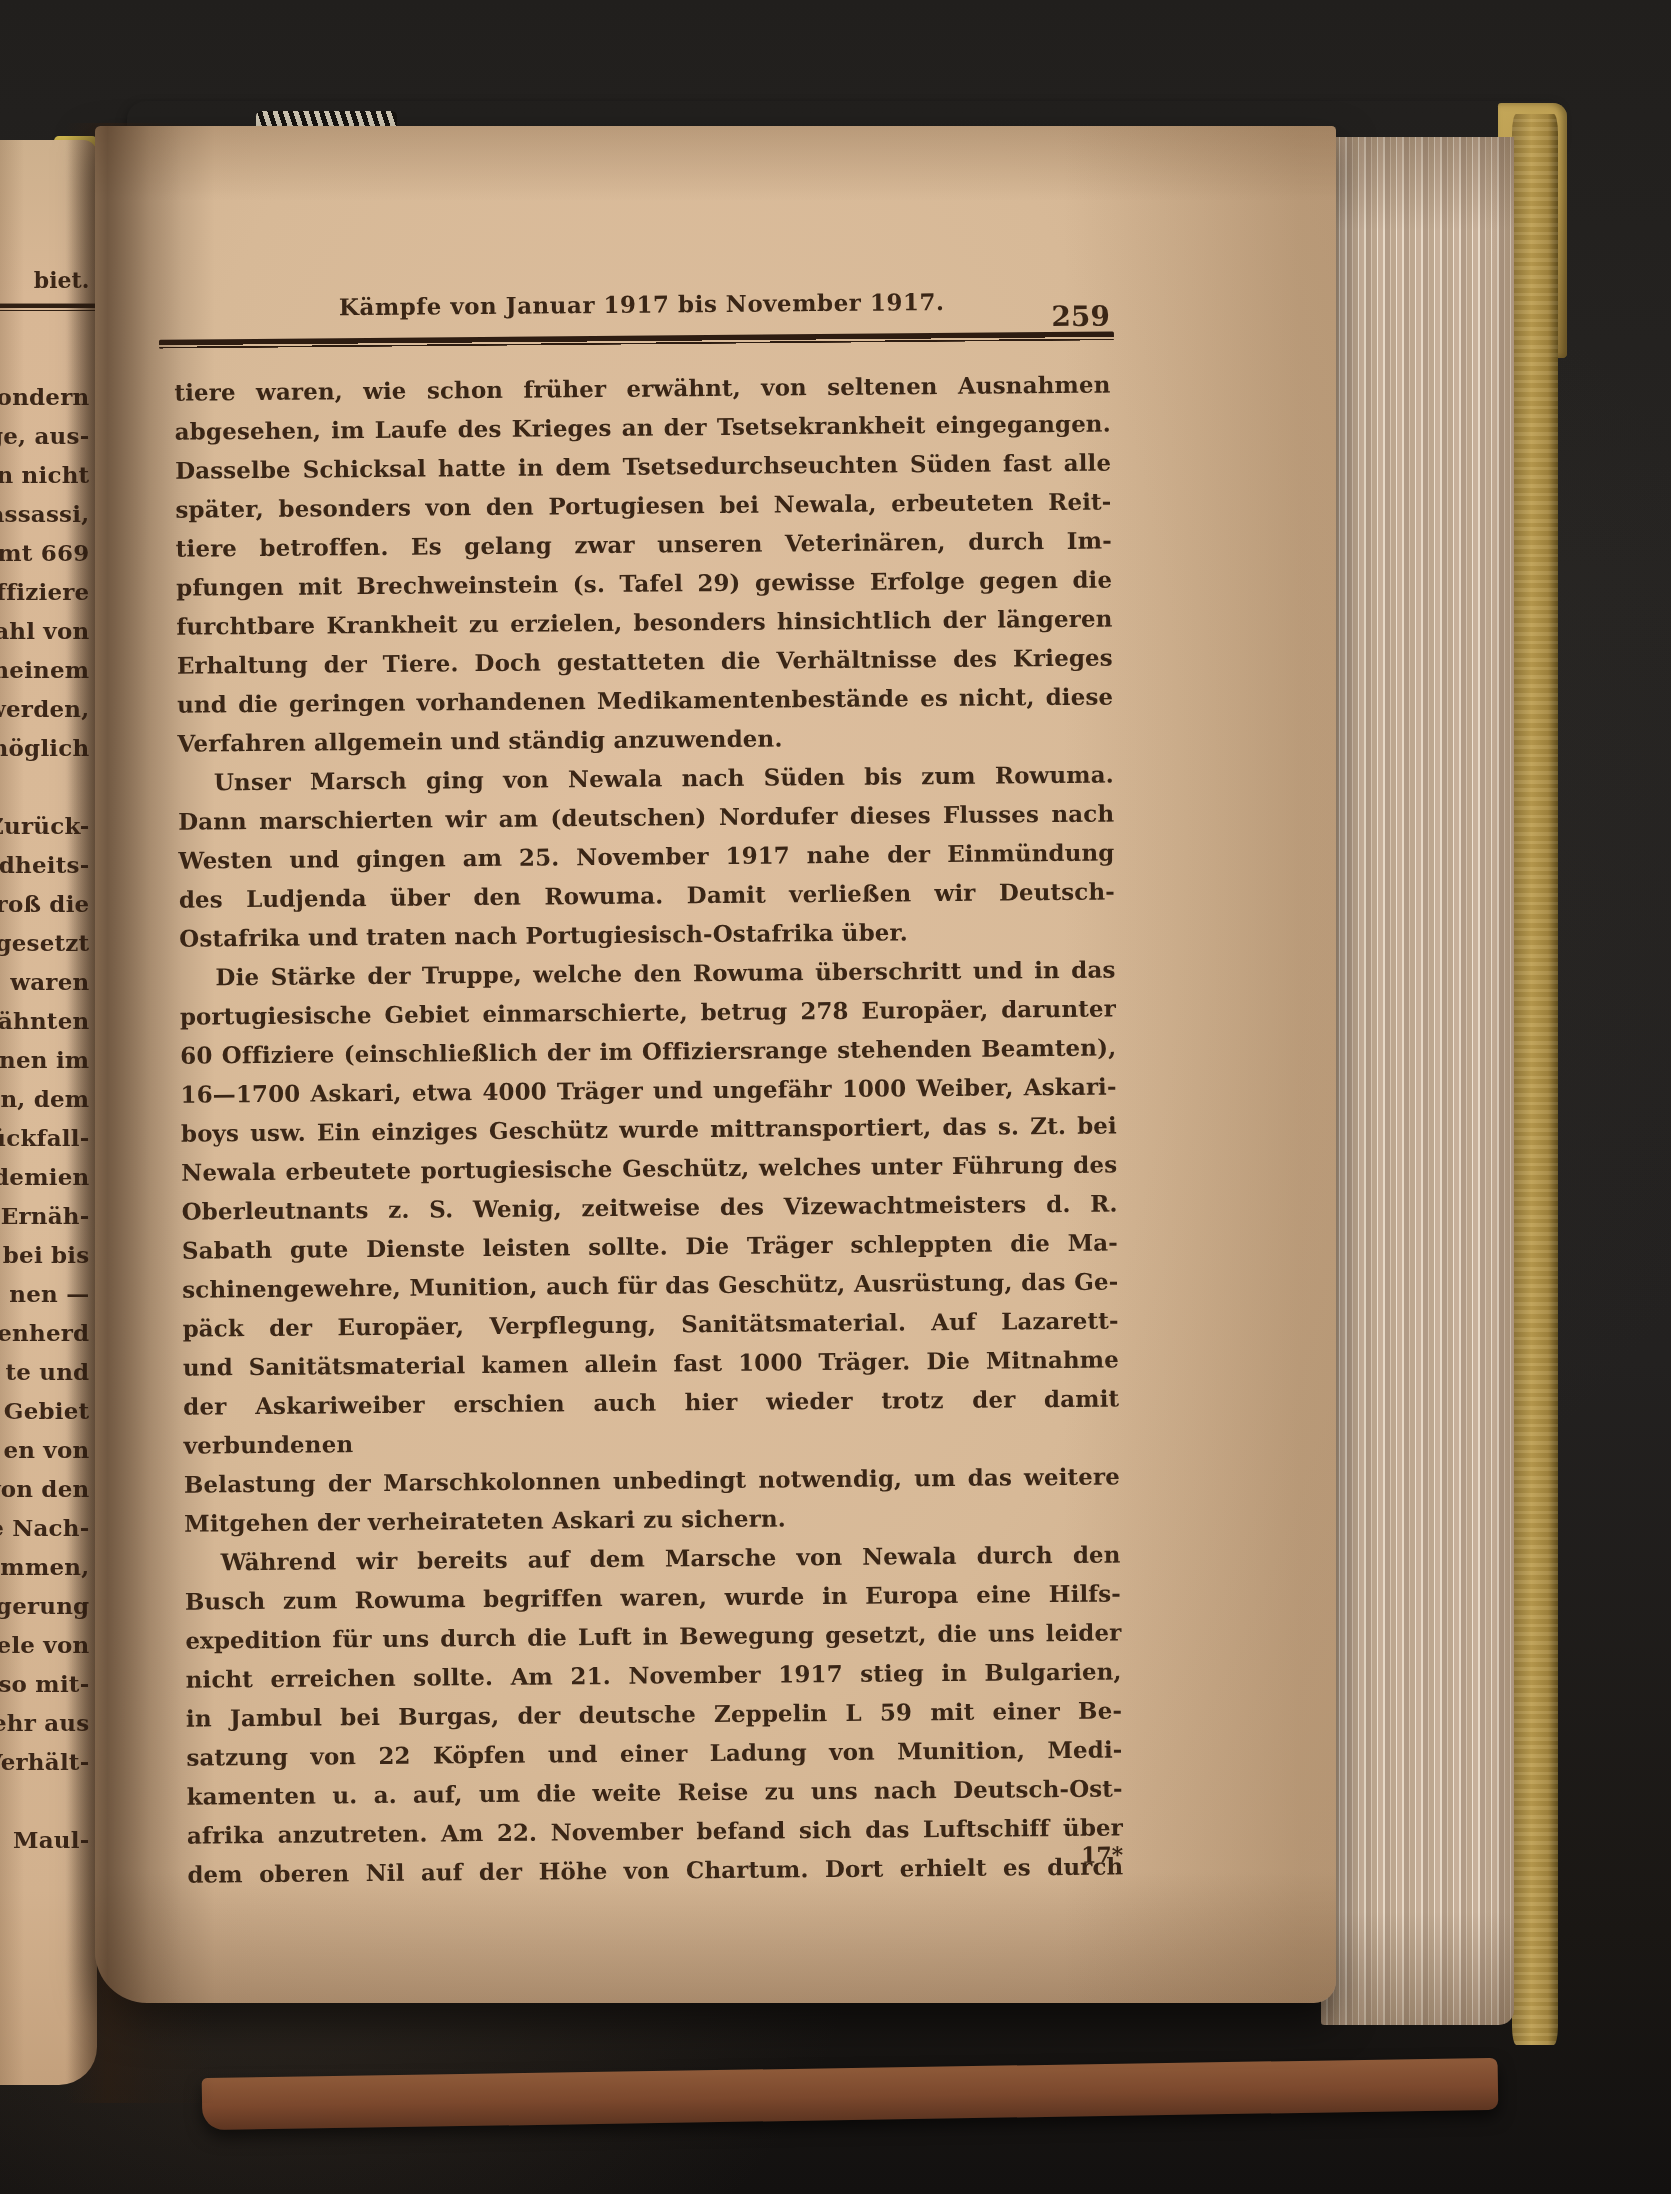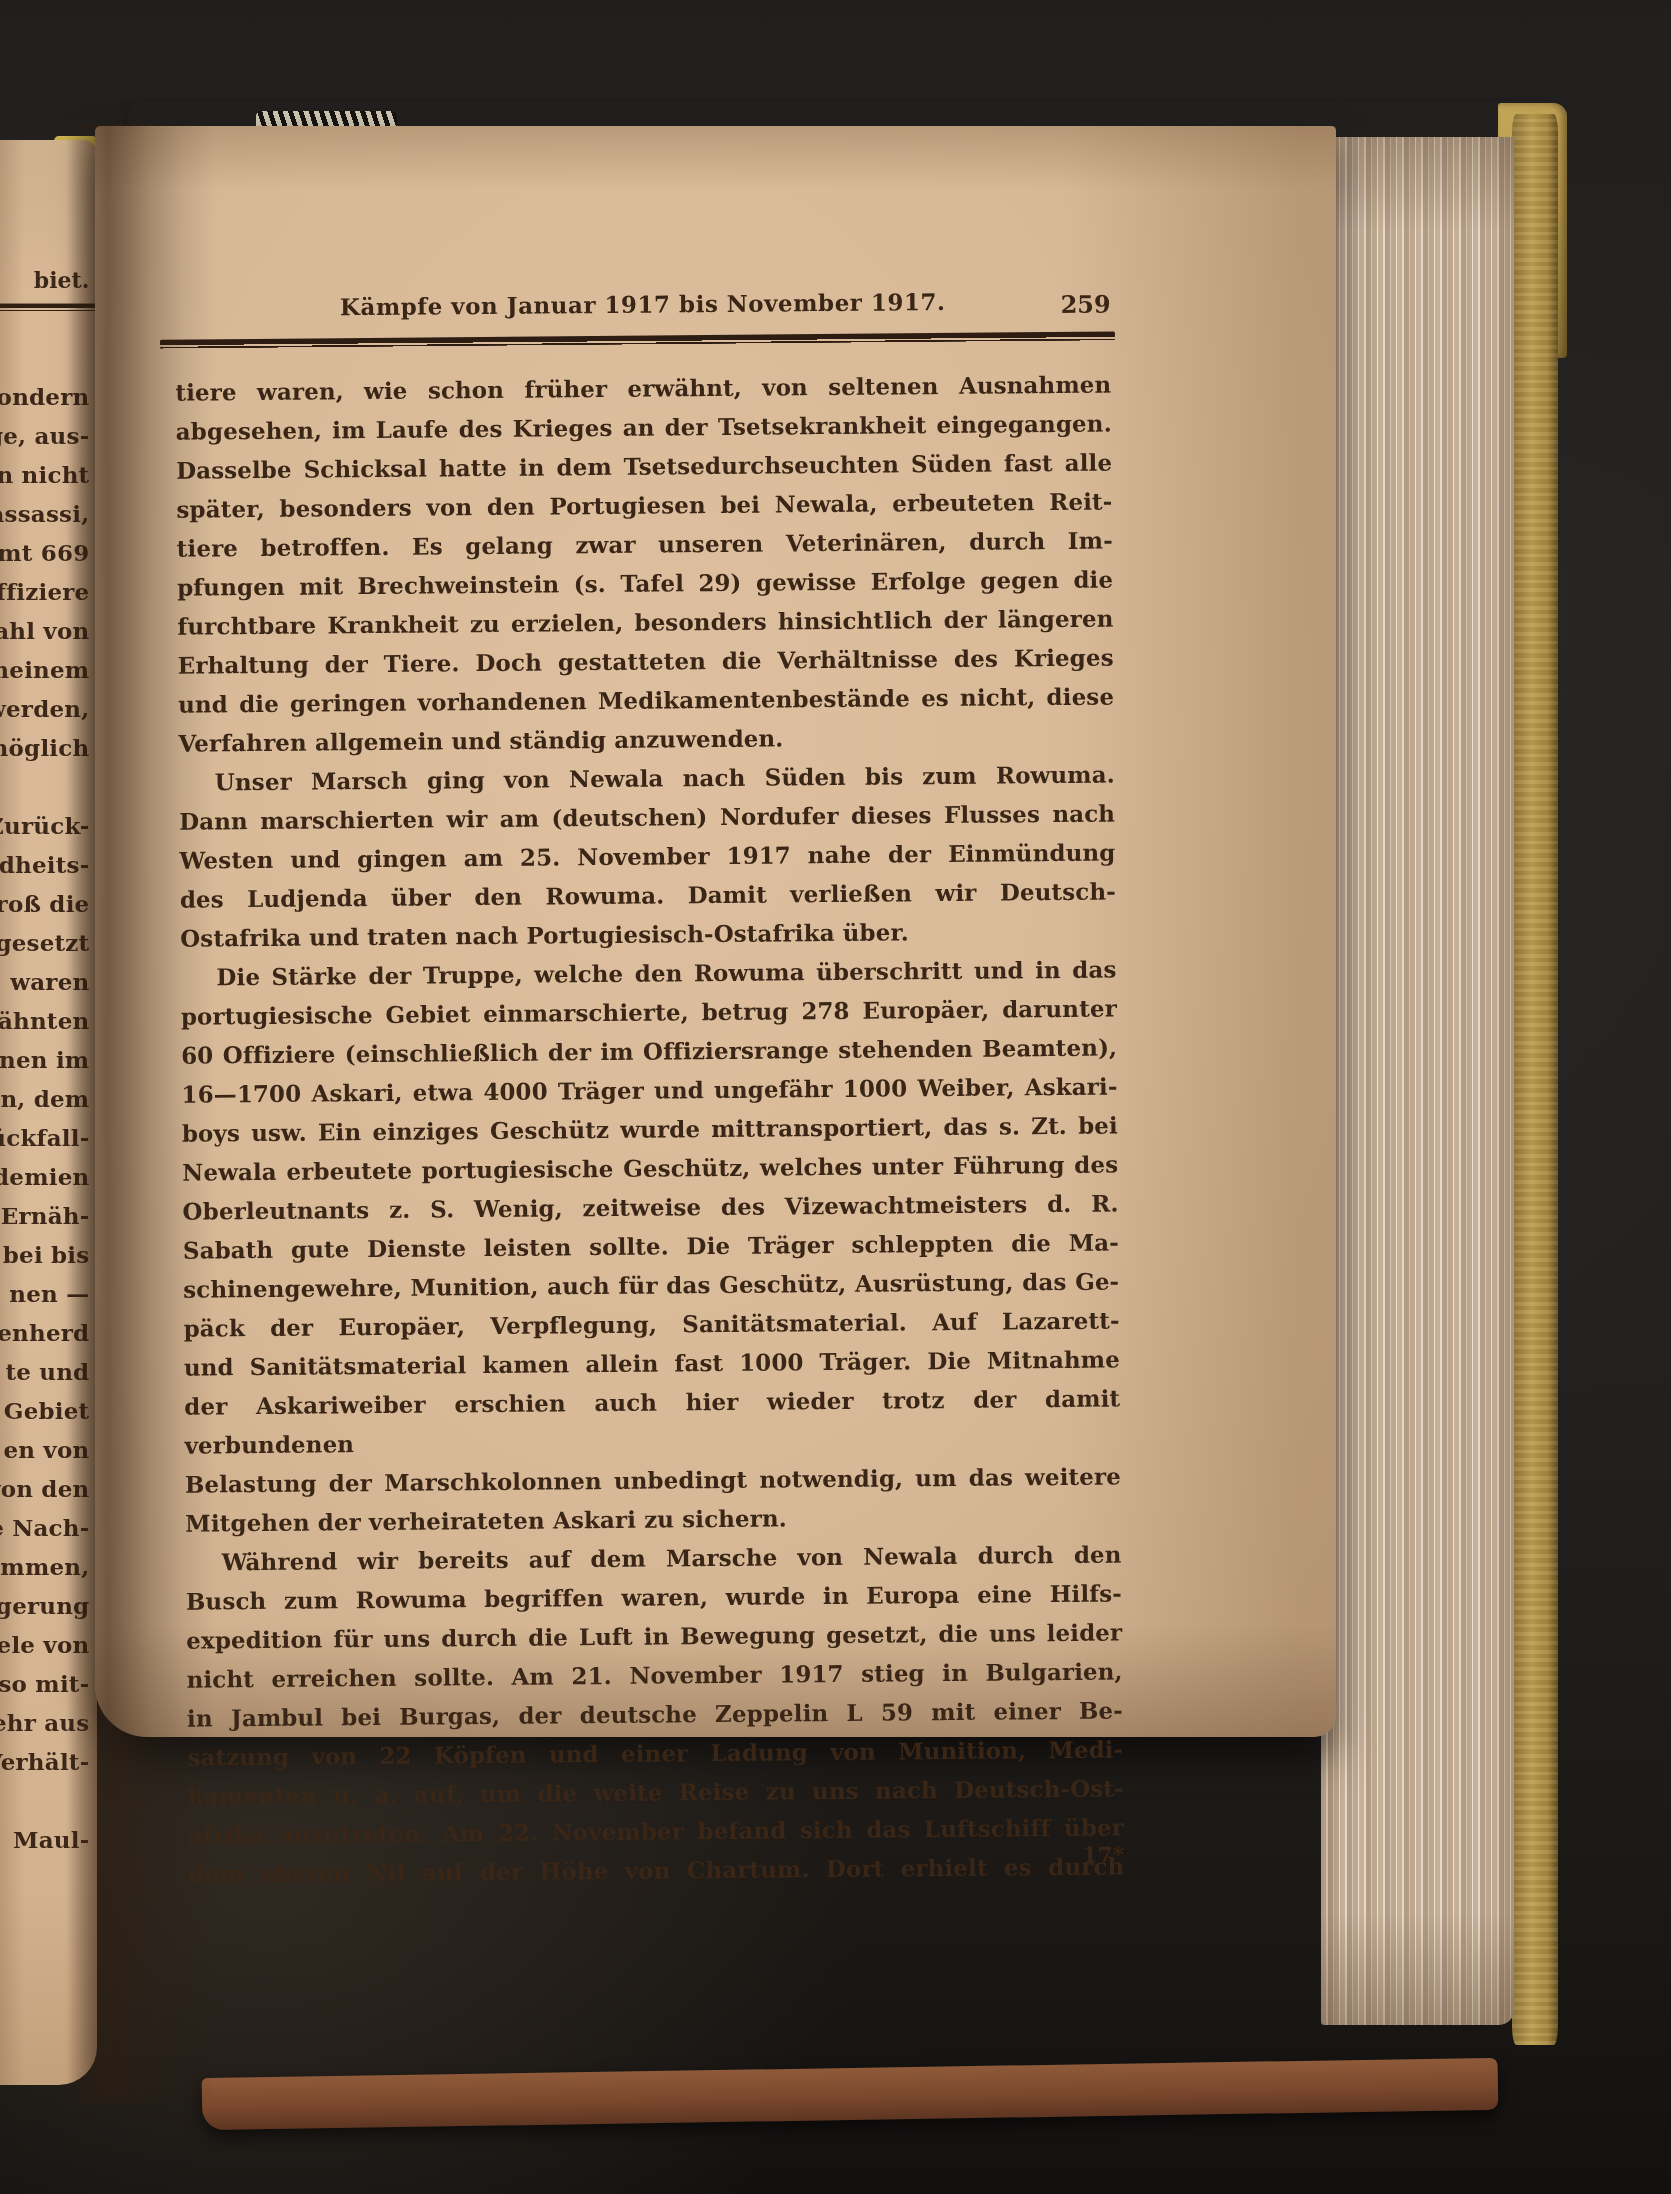--- a/index.html
+++ b/index.html
@@ -69,33 +69,33 @@
   .lp-rule{
     position:absolute; top:163px; left:-11px; width:106px; height:8.7px;
     background:linear-gradient(180deg,#30201400 0,#302014 1.1px,#302014 4.9px,transparent 4.9px,transparent 6.5px,#302014 6.5px,#302014 8.1px,transparent 8.1px);
   }
   .lp-lines{position:absolute; top:237px; left:0; right:0;}
   .lp-line{position:relative; height:39px;}
   .lp-line span{position:absolute; right:7.6px; top:0; line-height:39px; white-space:nowrap;
     font-size:23px; font-weight:700; letter-spacing:0.2px;}
   
   .main-page{
-    position:absolute; left:95px; top:126px; width:1241px; height:1611px;
+    position:absolute; left:95px; top:126px; width:1241px; height:1877px;
     background:
       linear-gradient(90deg, rgba(112,80,50,.38) 0%, rgba(112,80,50,0) 7%, transparent 78%, rgba(120,88,55,.28) 97%),
       linear-gradient(180deg, rgba(112,80,50,.30) 0%, transparent 4%, transparent 93%, rgba(100,70,45,.38) 100%),
       radial-gradient(ellipse at 45% 38%, #debf9f 0%, #d7b997 55%, #cbab89 100%);
     border-radius:5.4px 4.3px 22px 52px;
     box-shadow:0 19.5px 38px rgba(0,0,0,.5);
     color:#3a2616;
   }
   .page-content{position:absolute; inset:0; transform:rotate(-0.5deg); transform-origin:50% 42%;}
   .page-header{position:absolute; left:84px; top:161px; width:936px; height:33px;}
   .header-title{display:block; text-align:center; font-size:23px; font-weight:700; letter-spacing:0.5px; line-height:33px;}
-  .page-number{position:absolute; right:0; top:4px; font-size:24px; font-weight:700; line-height:33px;text-align:center;}
+  .page-number{position:absolute; right:0; top:16px; font-size:28px; font-weight:700; line-height:33px;text-align:center;}
   .double-rule{
     position:absolute; left:69px; top:209px; width:955px; height:9.2px;
     background:linear-gradient(180deg,#2d1c11 0,#2d1c11 5.4px,transparent 5.4px,transparent 7px,#2d1c11 7px,#2d1c11 8.7px,transparent 8.7px);
     border-radius:1.6px;
   }
   .body-text{position:absolute; left:84px; top:242px; width:936px;
     font-size:23px; font-weight:700; line-height:39px; letter-spacing:0.1px;}
   .paragraph{margin:0;}
   .line{text-align:justify; text-align-last:justify; white-space:normal;}
   .line.last{text-align-last:left;}

